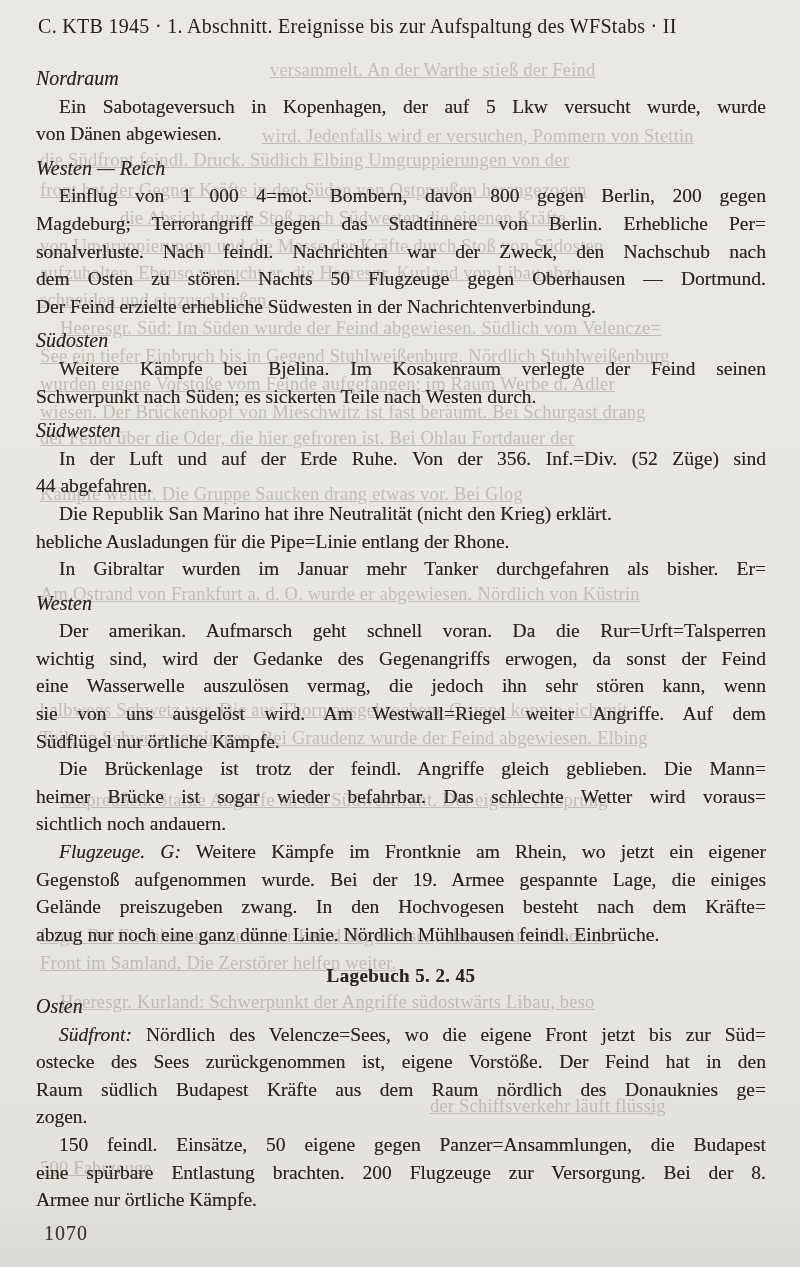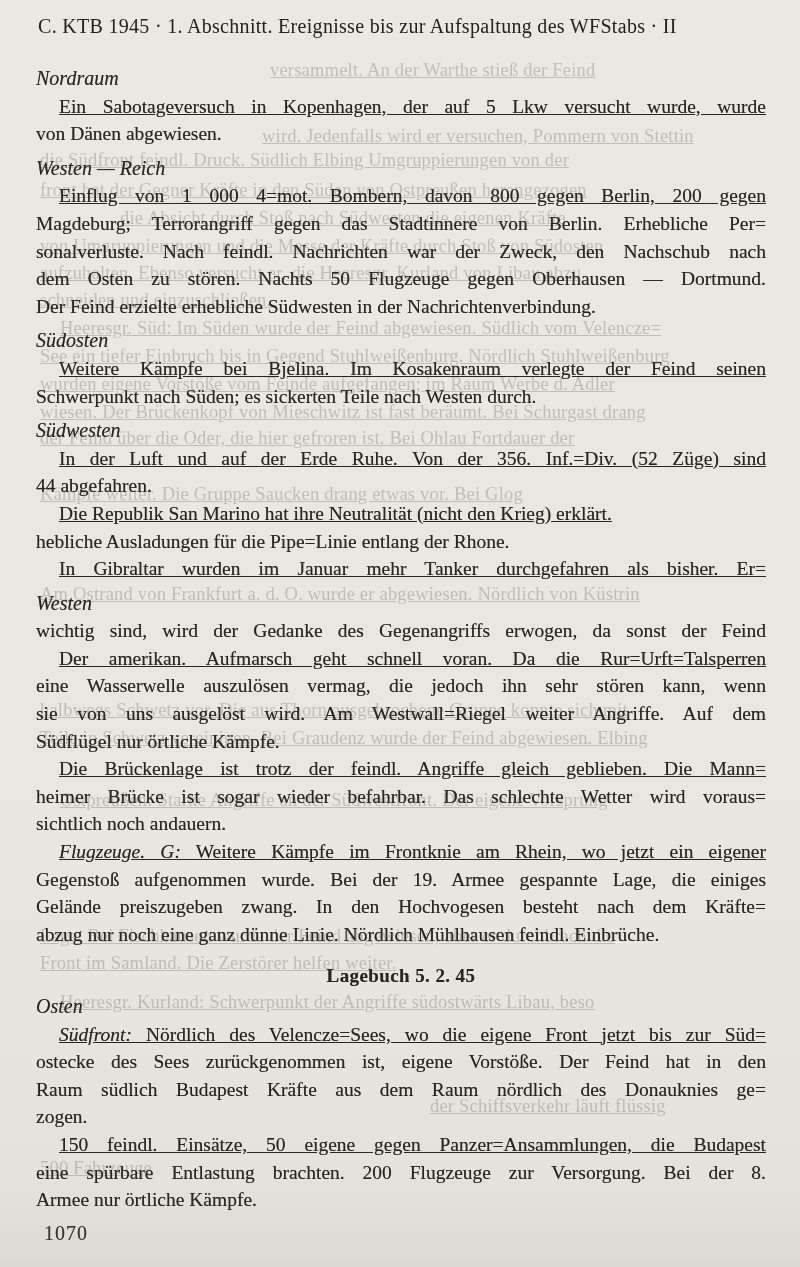--- a/index.html
+++ b/index.html
@@ -21,21 +21,21 @@
     font-size:18.5px; color:rgba(96,92,84,0.30);
     filter:blur(0.7px); letter-spacing:0.2px;text-decoration:underline;
   }
   .textblock { position:absolute; top:58px; left:36px; width:730px; }
   .line {
     font-size:19.5px; line-height:27.6px;
     text-align:justify; text-align-last:justify;
     text-shadow:0 0 0.4px rgba(43,37,31,0.55);
     white-space:normal;
   }
-  .line--first { text-indent:23px;text-decoration:underline; }
+  .line--first { text-indent:23px; }
   .line--last { text-align-last:auto; }
   .heading {
     font-style:italic; font-size:20px; line-height:27.6px; margin-top:7px;
     text-shadow:0 0 0.4px rgba(43,37,31,0.5);
   }
   .center-heading {
     font-weight:bold; text-align:center; font-size:19px; line-height:27.6px;
     margin-top:14px; margin-bottom:3px; letter-spacing:0.4px;
     text-shadow:0 0 0.4px rgba(43,37,31,0.5);
   }
@@ -110,22 +110,22 @@
     <div class="para">
       <div class="line line--first line--last">Die Republik San Marino hat ihre Neutralität (nicht den Krieg) erklärt.</div>
     </div>
     <div class="para">
       <div class="line line--last">hebliche Ausladungen für die Pipe=Linie entlang der Rhone.</div>
       <div class="line line--first">In Gibraltar wurden im Januar mehr Tanker durchgefahren als bisher. Er=</div>
     </div>
 
     <div class="heading">Westen</div>
     <div class="para">
+      <div class="line line--first">Der amerikan. Aufmarsch geht schnell voran. Da die Rur=Urft=Talsperren</div>
       <div class="line">wichtig sind, wird der Gedanke des Gegenangriffs erwogen, da sonst der Feind</div>
-      <div class="line line--first">Der amerikan. Aufmarsch geht schnell voran. Da die Rur=Urft=Talsperren</div>
       <div class="line">eine Wasserwelle auszulösen vermag, die jedoch ihn sehr stören kann, wenn</div>
       <div class="line">sie von uns ausgelöst wird. Am Westwall=Riegel weiter Angriffe. Auf dem</div>
       <div class="line line--last">Südflügel nur örtliche Kämpfe.</div>
     </div>
     <div class="para">
       <div class="line line--first">Die Brückenlage ist trotz der feindl. Angriffe gleich geblieben. Die Mann=</div>
       <div class="line">heimer Brücke ist sogar wieder befahrbar. Das schlechte Wetter wird voraus=</div>
       <div class="line line--last">sichtlich noch andauern.</div>
     </div>
     <div class="para">

